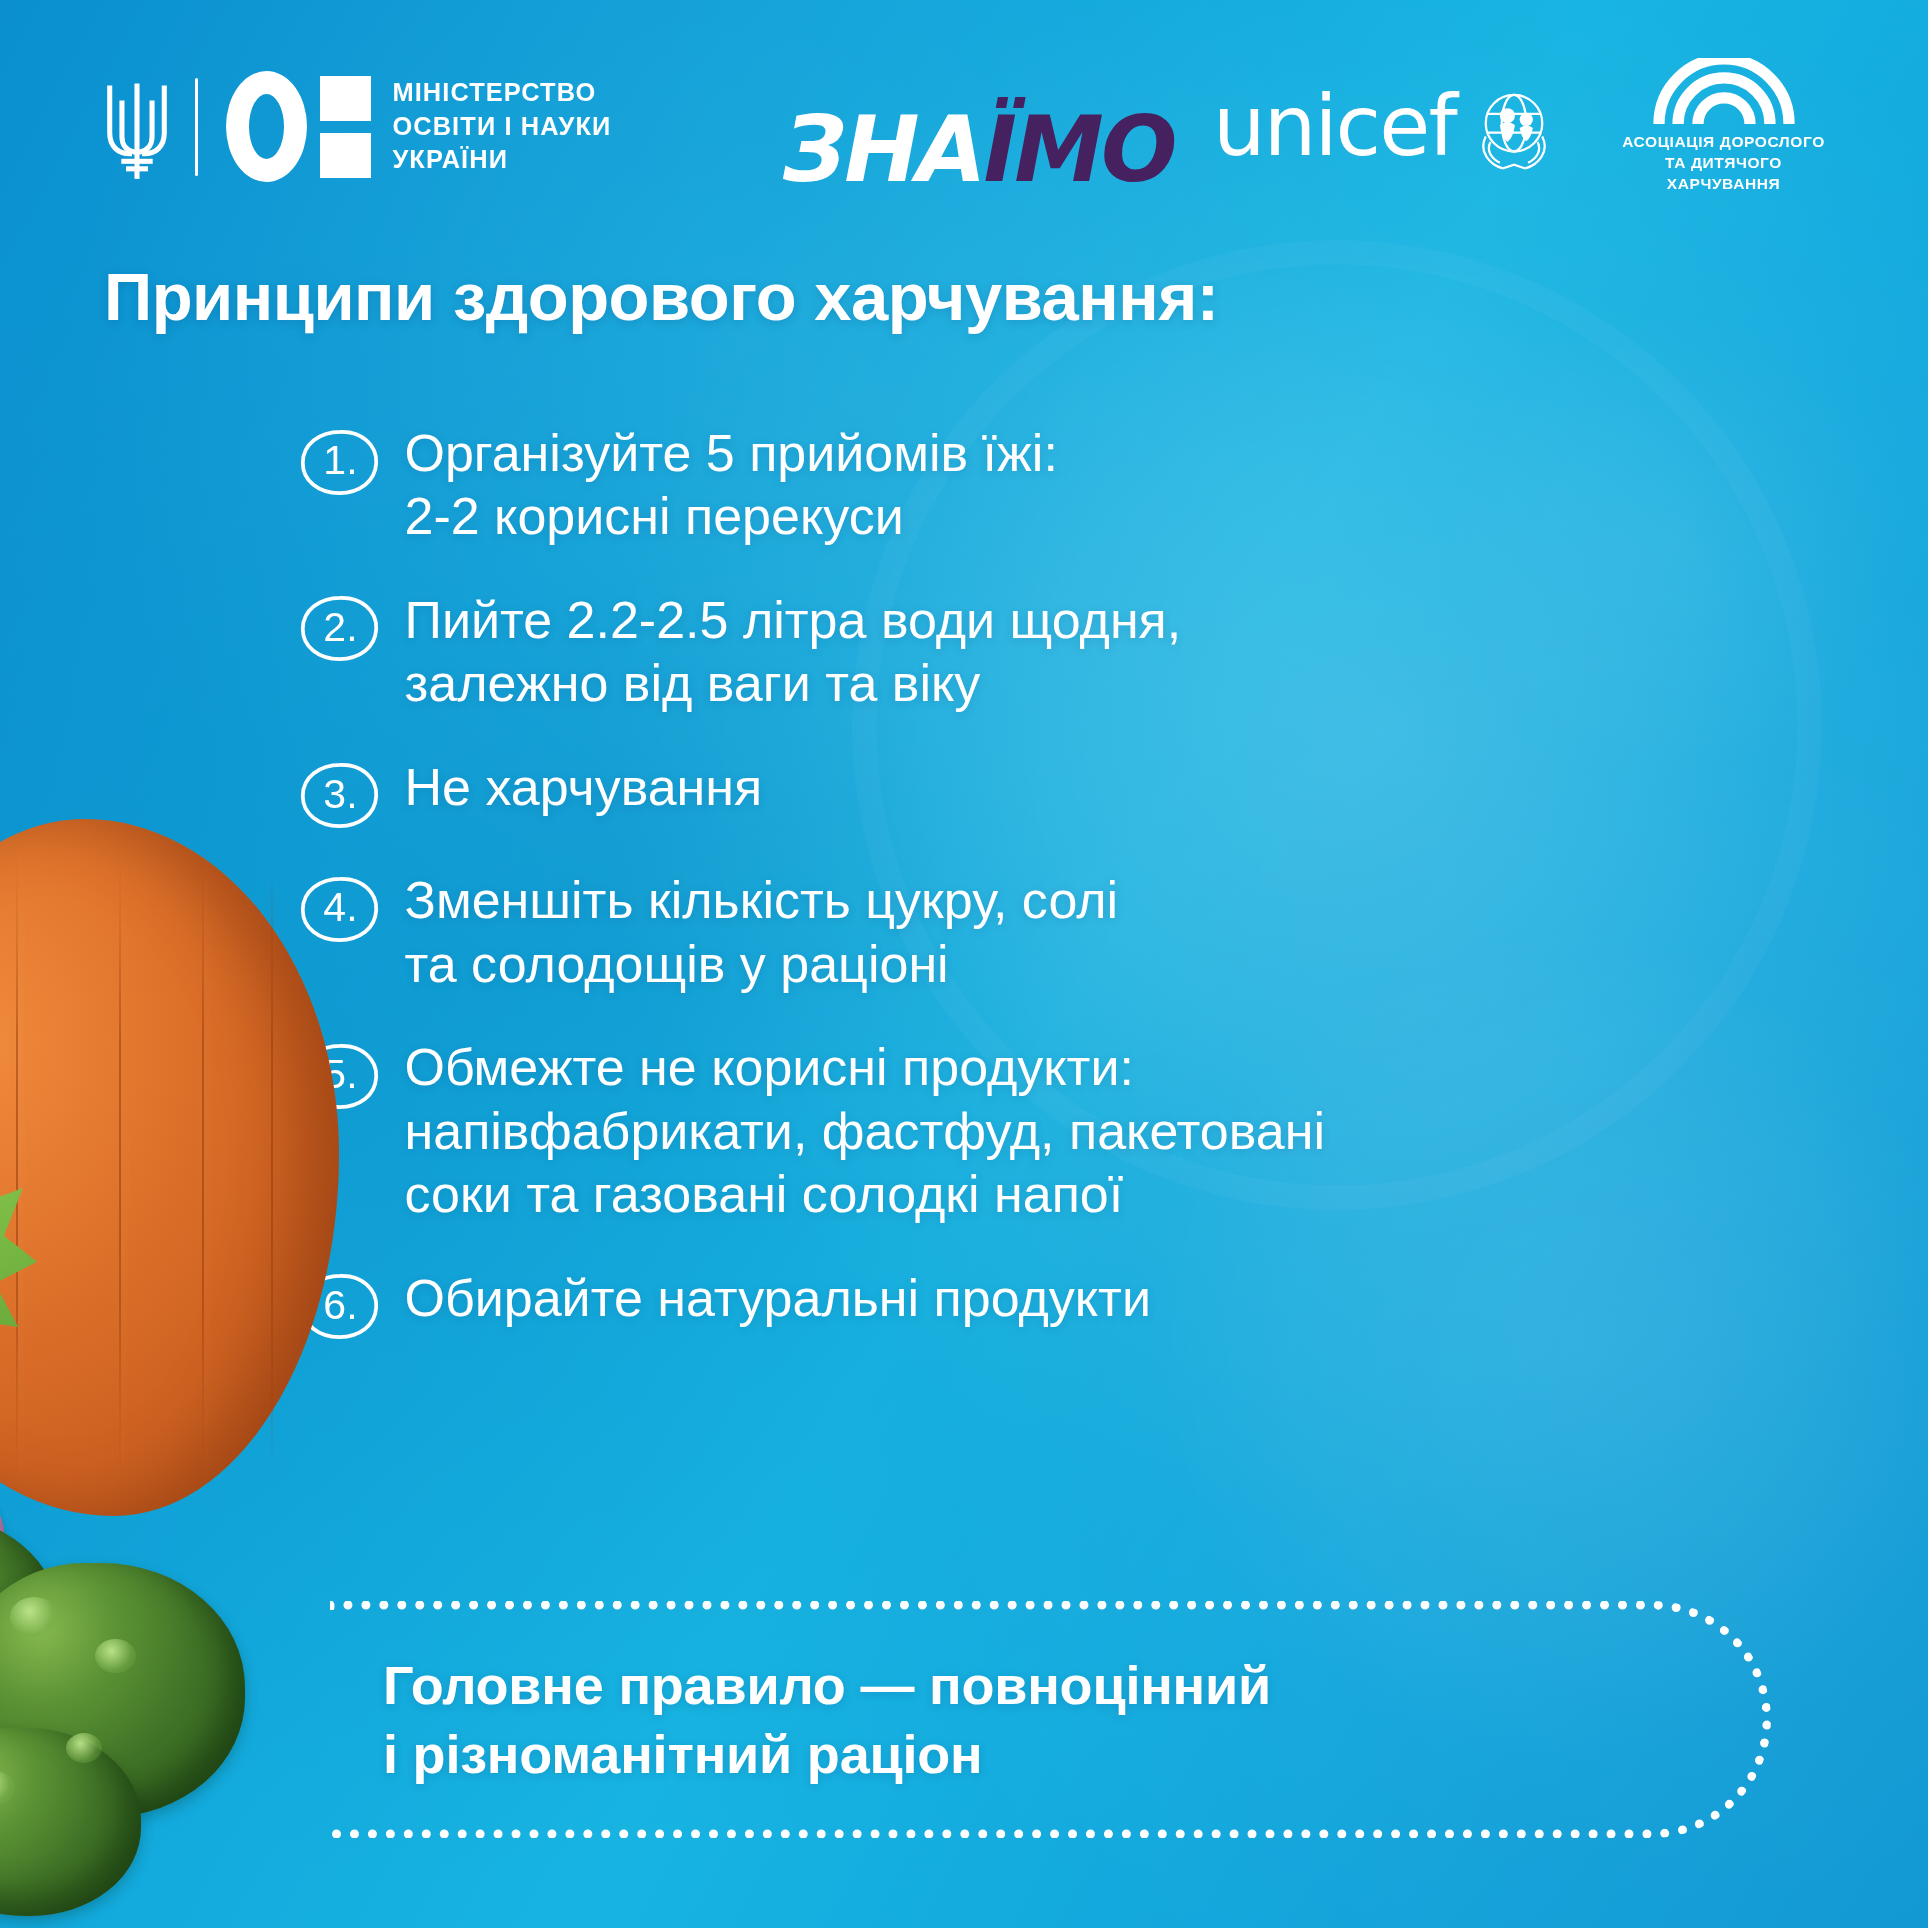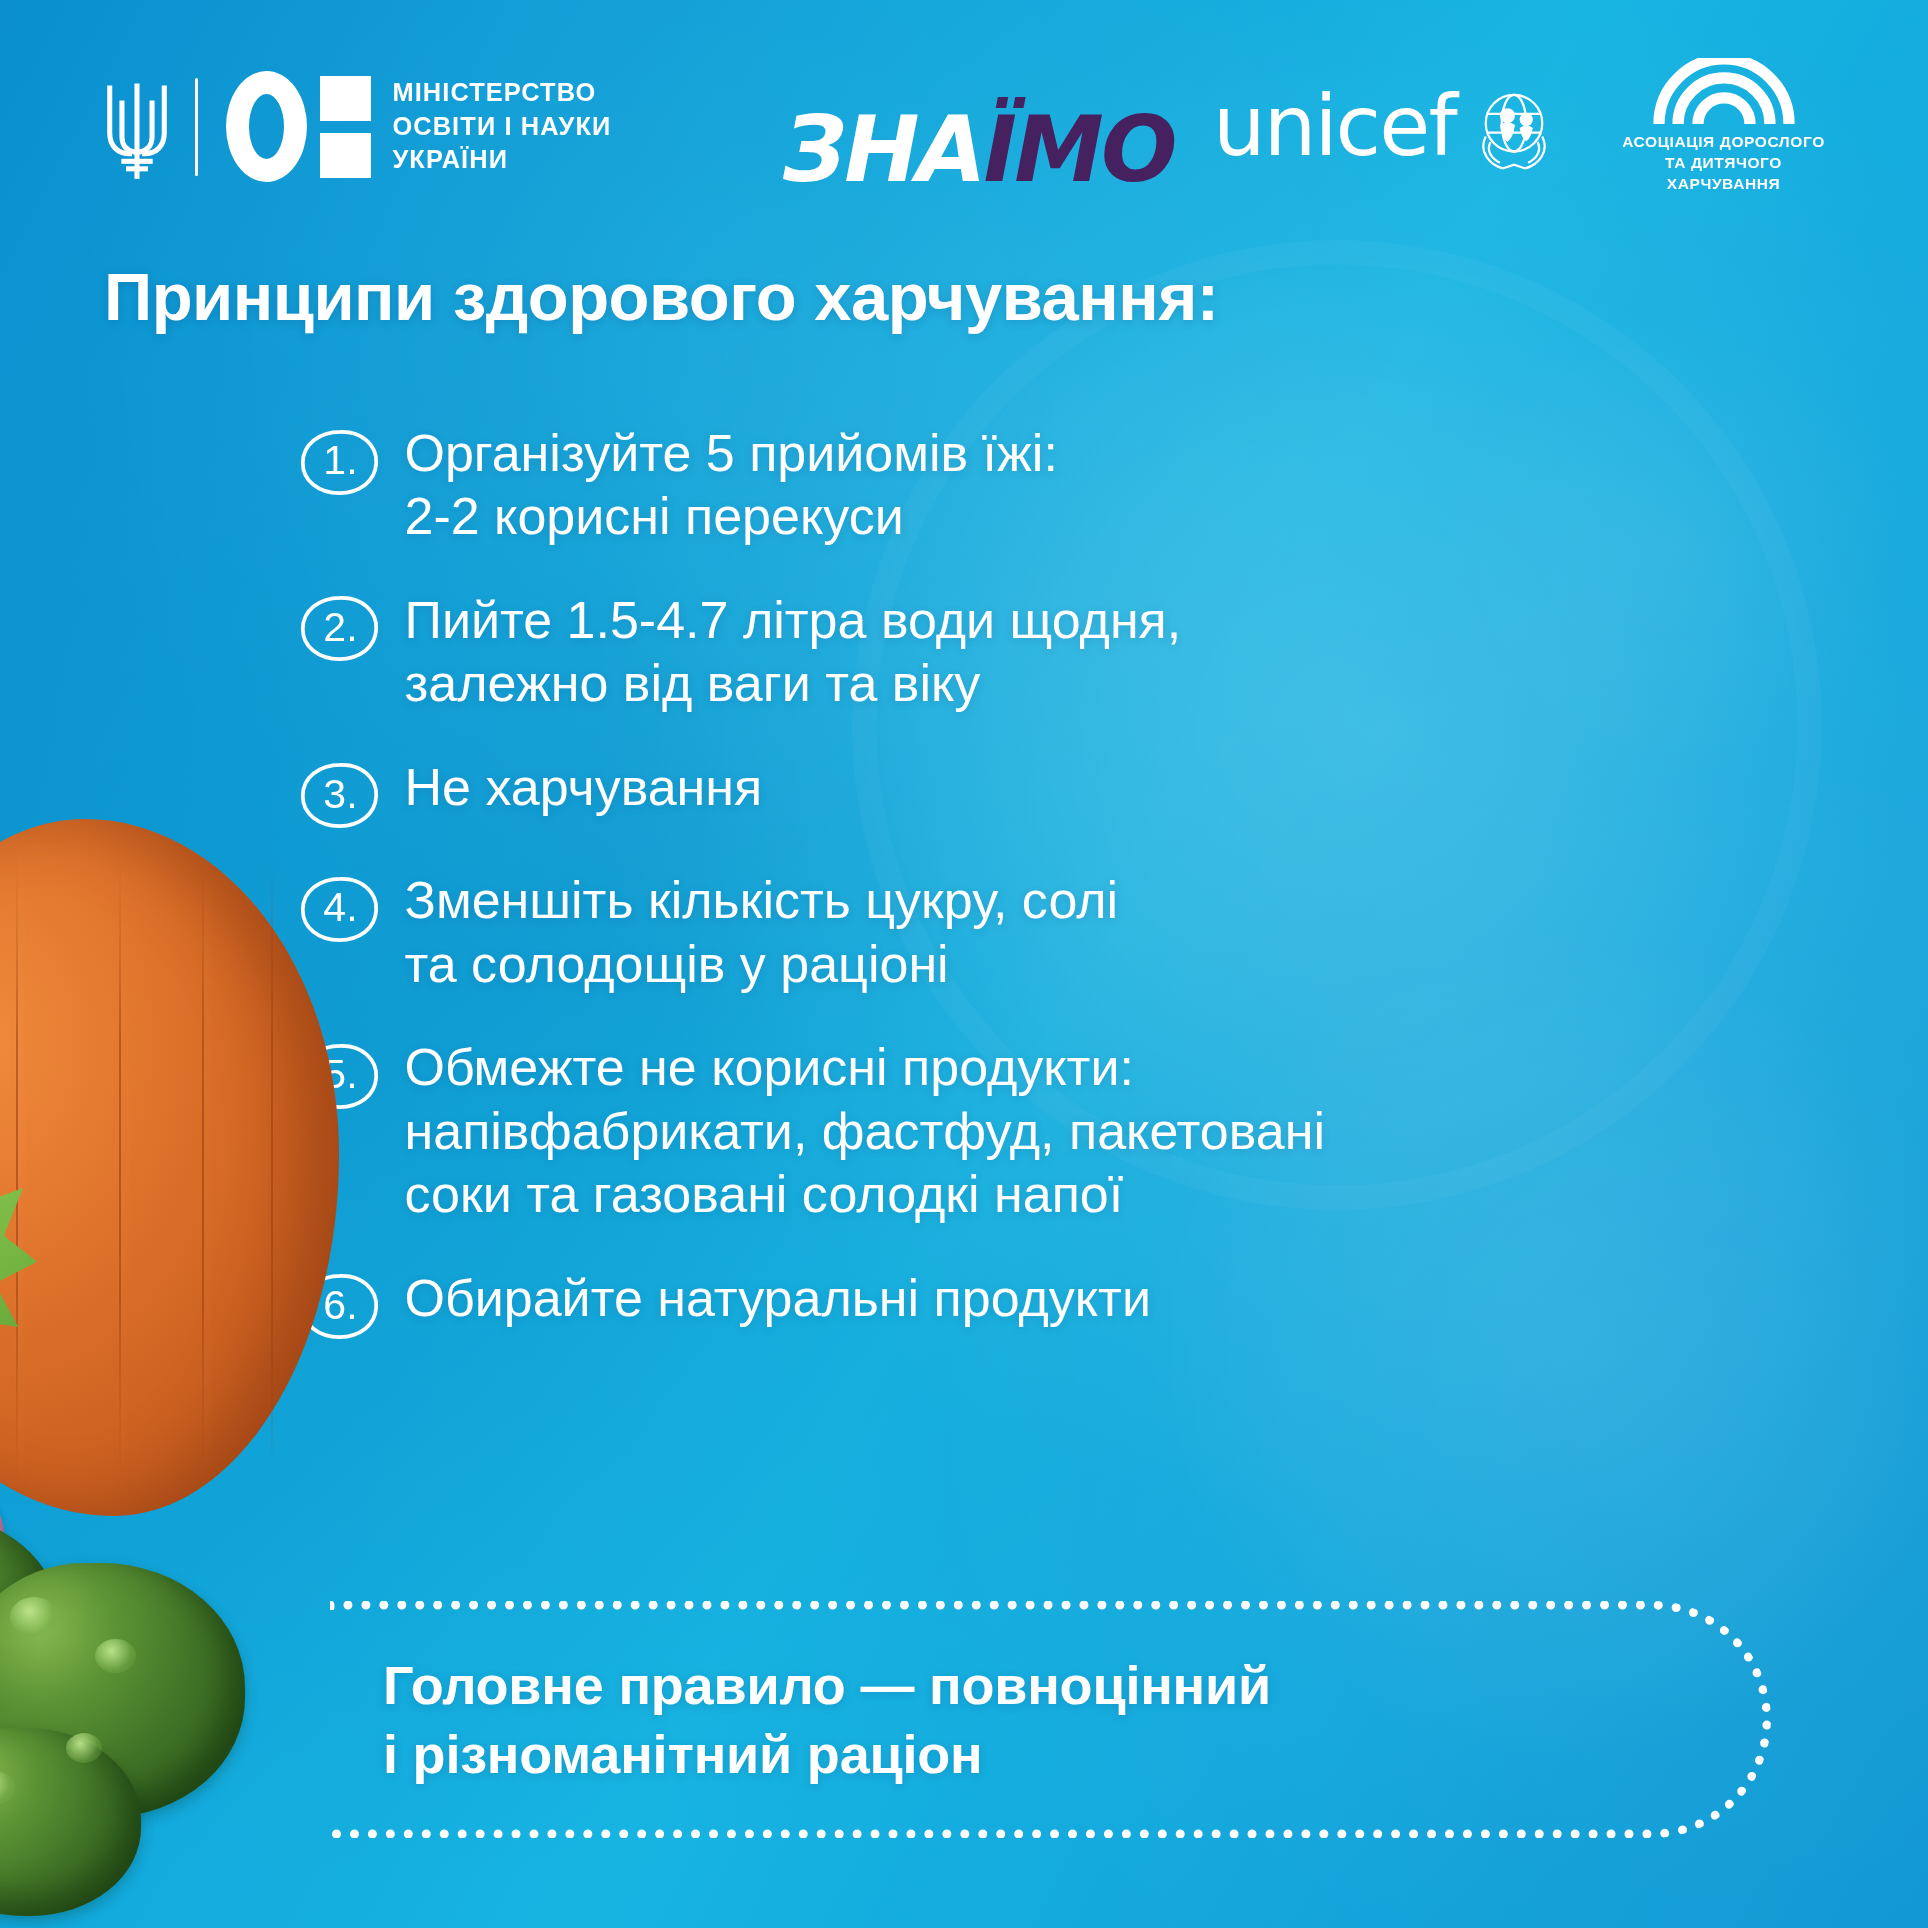--- a/index.html
+++ b/index.html
@@ -311,21 +311,21 @@
     </div>
 
     <div class="item">
       <div class="num">
         <svg viewBox="0 0 86 72">
           <path d="M44 4 C66 3 83 18 82 37 C81 57 64 69 43 69 C21 69 4 56 4 37 C4 17 22 4 44 4 C58 4 70 9 77 19" fill="none" stroke="#ffffff" stroke-width="4" stroke-linecap="round"></path>
         </svg>
         <span>2.</span>
       </div>
       <div class="txt">
-        <span class="ln">Пийте 1.5-4.7 літра води щодня,</span>
+        <span class="ln">Пийте 2.2-2.5 літра води щодня,</span>
         <span class="ln">залежно від ваги та віку</span>
       </div>
     </div>
 
     <div class="item">
       <div class="num">
         <svg viewBox="0 0 86 72">
           <path d="M44 4 C66 3 83 18 82 37 C81 57 64 69 43 69 C21 69 4 56 4 37 C4 17 22 4 44 4 C58 4 70 9 77 19" fill="none" stroke="#ffffff" stroke-width="4" stroke-linecap="round"></path>
         </svg>
         <span>3.</span>

